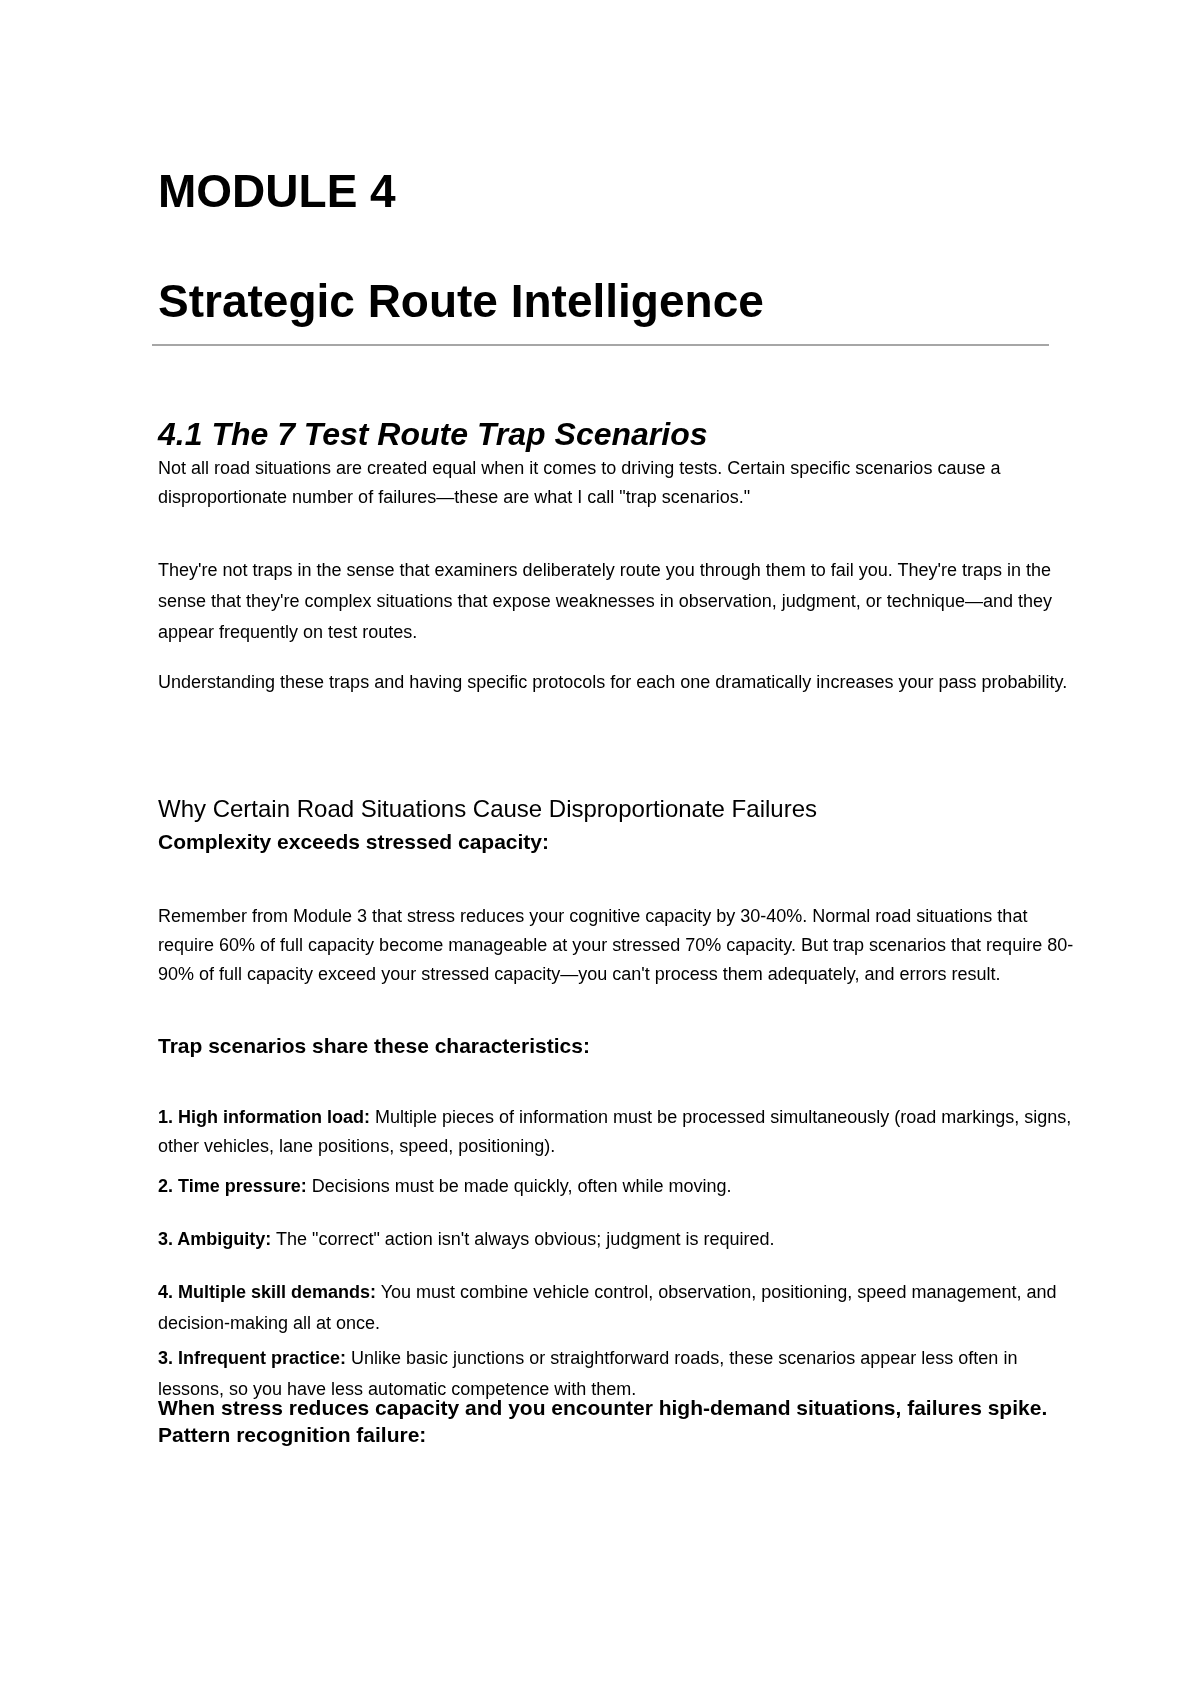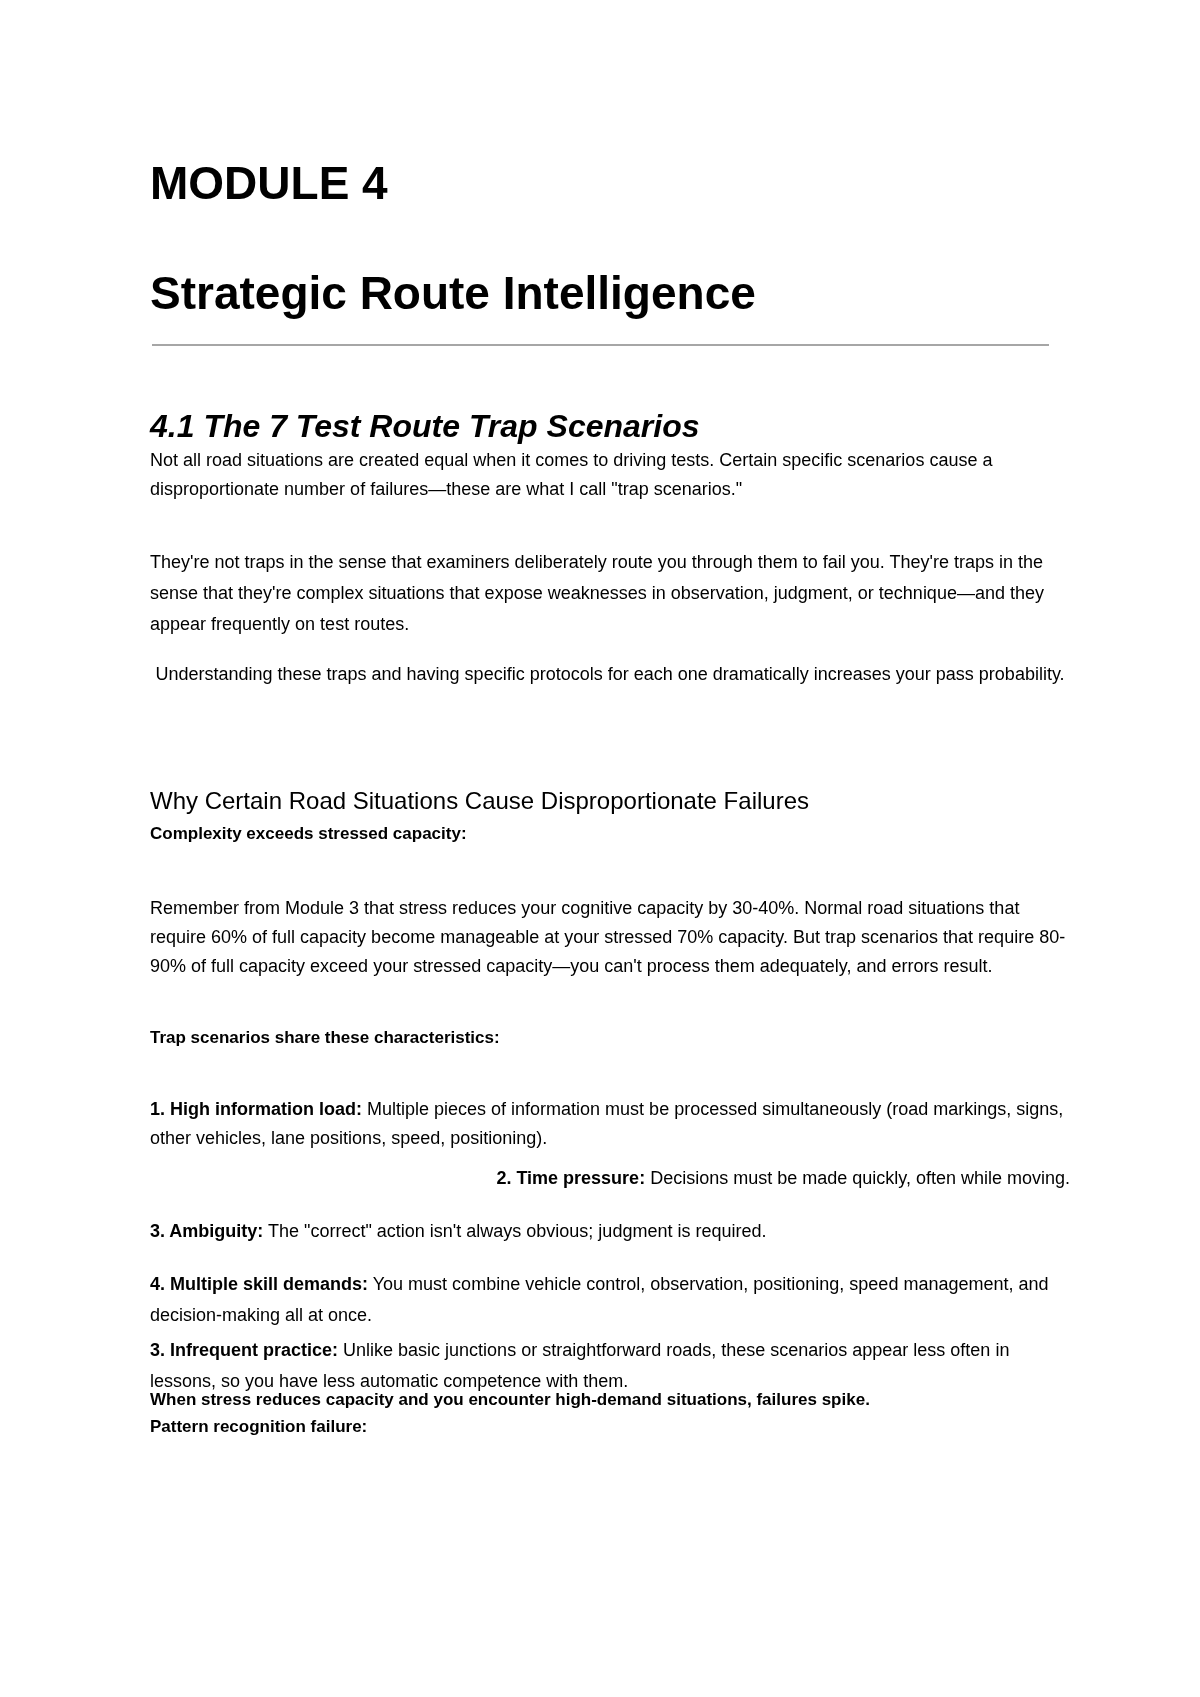--- a/index.html
+++ b/index.html
@@ -1,45 +1,45 @@
 <!DOCTYPE html>
 <html><head>
 <meta charset="utf-8">
 <style>
   html, body { margin: 0; padding: 0; background: #ffffff; }
   body {
     width: 1200px; height: 1697px; position: relative; overflow: hidden;
     font-family: "Liberation Sans", sans-serif; color: #000;
   }
-  .abs { position: absolute; left: 146px; margin: 4px; }
+  .abs { position: absolute; left: 146px; margin: 12px; }
   .h1 { font-size: 46px; font-weight: bold; line-height: 52px; }
   .divider { position: absolute; left: 152px; width: 897px; top: 344px; height: 0; border-top: 2px solid #a6a6a6; }
   .h2 { font-size: 32px; font-weight: bold; line-height: 38px; font-style: italic; }
   .h3 { font-size: 24px; font-weight: normal; line-height: 30px; }
   .p { font-size: 18px; line-height: 29px; width: 920px; }
-  .pb { font-size: 17px; line-height: 29px; width: 920px; font-weight: bold; }
+  .pb { font-size: 21px; line-height: 29px; width: 920px; font-weight: bold; }
   b { font-weight: bold; }
 </style>
 </head>
 <body>
 
 <h1 class="abs h1" style="top:153px;">MODULE 4</h1>
 <h1 class="abs h1" style="top:263px;">Strategic Route Intelligence</h1>
 <div class="divider"></div>
 
 <h2 class="abs h2" style="top:403px;">4.1 The 7 Test Route Trap Scenarios</h2>
 <p class="abs p" style="top:442px;">Not all road situations are created equal when it comes to driving tests. Certain specific scenarios cause a disproportionate number of failures—these are what I call "trap scenarios."</p>
 <p class="abs p" style="top:543px; line-height:31px;">They're not traps in the sense that examiners deliberately route you through them to fail you. They're traps in the sense that they're complex situations that expose weaknesses in observation, judgment, or technique—and they appear frequently on test routes.</p>
-<p class="abs p" style="top:655px; line-height:31px;text-align:center;">Understanding these traps and having specific protocols for each one dramatically increases your pass probability.</p>
+<p class="abs p" style="top:655px; line-height:31px;">Understanding these traps and having specific protocols for each one dramatically increases your pass probability.</p>
 
 <h3 class="abs h3" style="top:782px;">Why Certain Road Situations Cause Disproportionate Failures</h3>
 <p class="abs pb" style="top:815px;">Complexity exceeds stressed capacity:</p>
 <p class="abs p" style="top:890px;">Remember from Module 3 that stress reduces your cognitive capacity by 30-40%. Normal road situations that require 60% of full capacity become manageable at your stressed 70% capacity. But trap scenarios that require 80-90% of full capacity exceed your stressed capacity—you can't process them adequately, and errors result.</p>
 <p class="abs pb" style="top:1019px;">Trap scenarios share these characteristics:</p>
 
 <p class="abs p" style="top:1091px;"><b>1. High information load:</b><span> Multiple pieces of information must be processed simultaneously (road markings, signs, other vehicles, lane positions, speed, positioning).</span></p>
-<p class="abs p" style="top:1160px;text-align:right;"><b>2. Time pressure:</b><span> Decisions must be made quickly, often while moving.</span></p>
+<p class="abs p" style="top:1160px;"><b>2. Time pressure:</b><span> Decisions must be made quickly, often while moving.</span></p>
 <p class="abs p" style="top:1213px;"><b>3. Ambiguity:</b><span> The "correct" action isn't always obvious; judgment is required.</span></p>
 <p class="abs p" style="top:1265px; line-height:31px;"><b>4. Multiple skill demands:</b><span> You must combine vehicle control, observation, positioning, speed management, and decision-making all at once.</span></p>
 <p class="abs p" style="top:1331px; line-height:31px;"><b>3. Infrequent practice:</b><span> Unlike basic junctions or straightforward roads, these scenarios appear less often in lessons, so you have less automatic competence with them.</span></p>
 
 <p class="abs pb" style="top:1381px;">When stress reduces capacity and you encounter high-demand situations, failures spike.</p>
 <p class="abs pb" style="top:1408px;">Pattern recognition failure:</p>
 
 </body></html>

